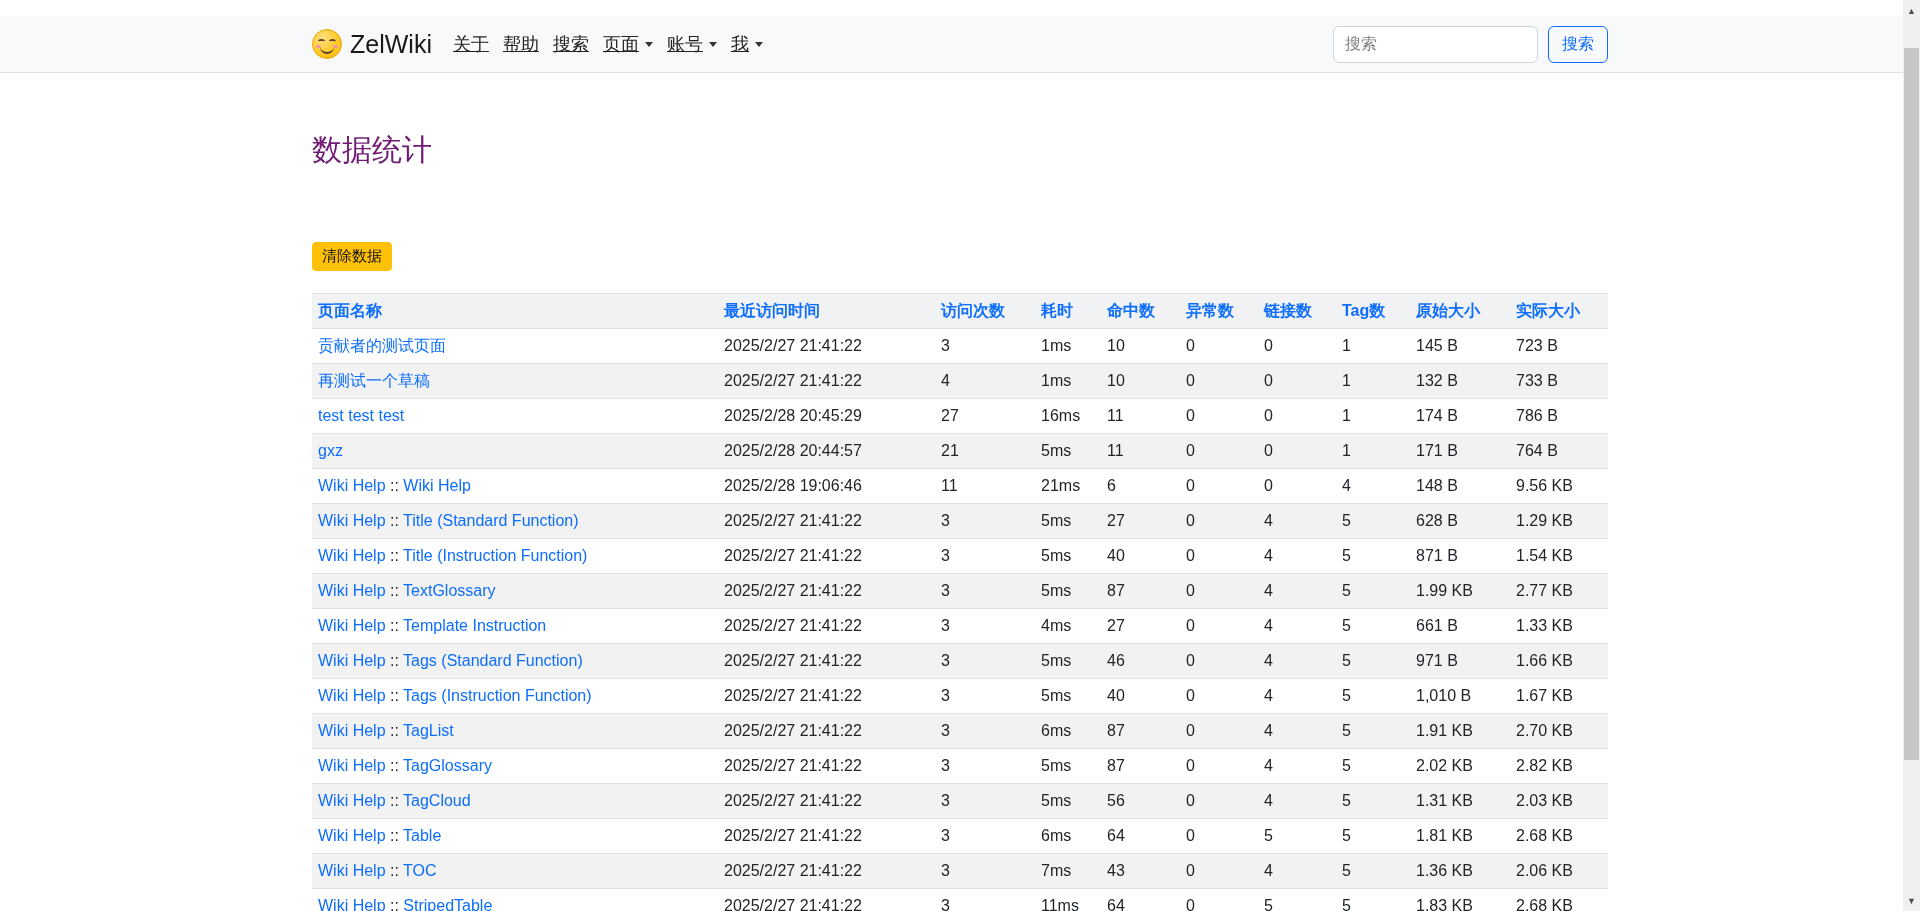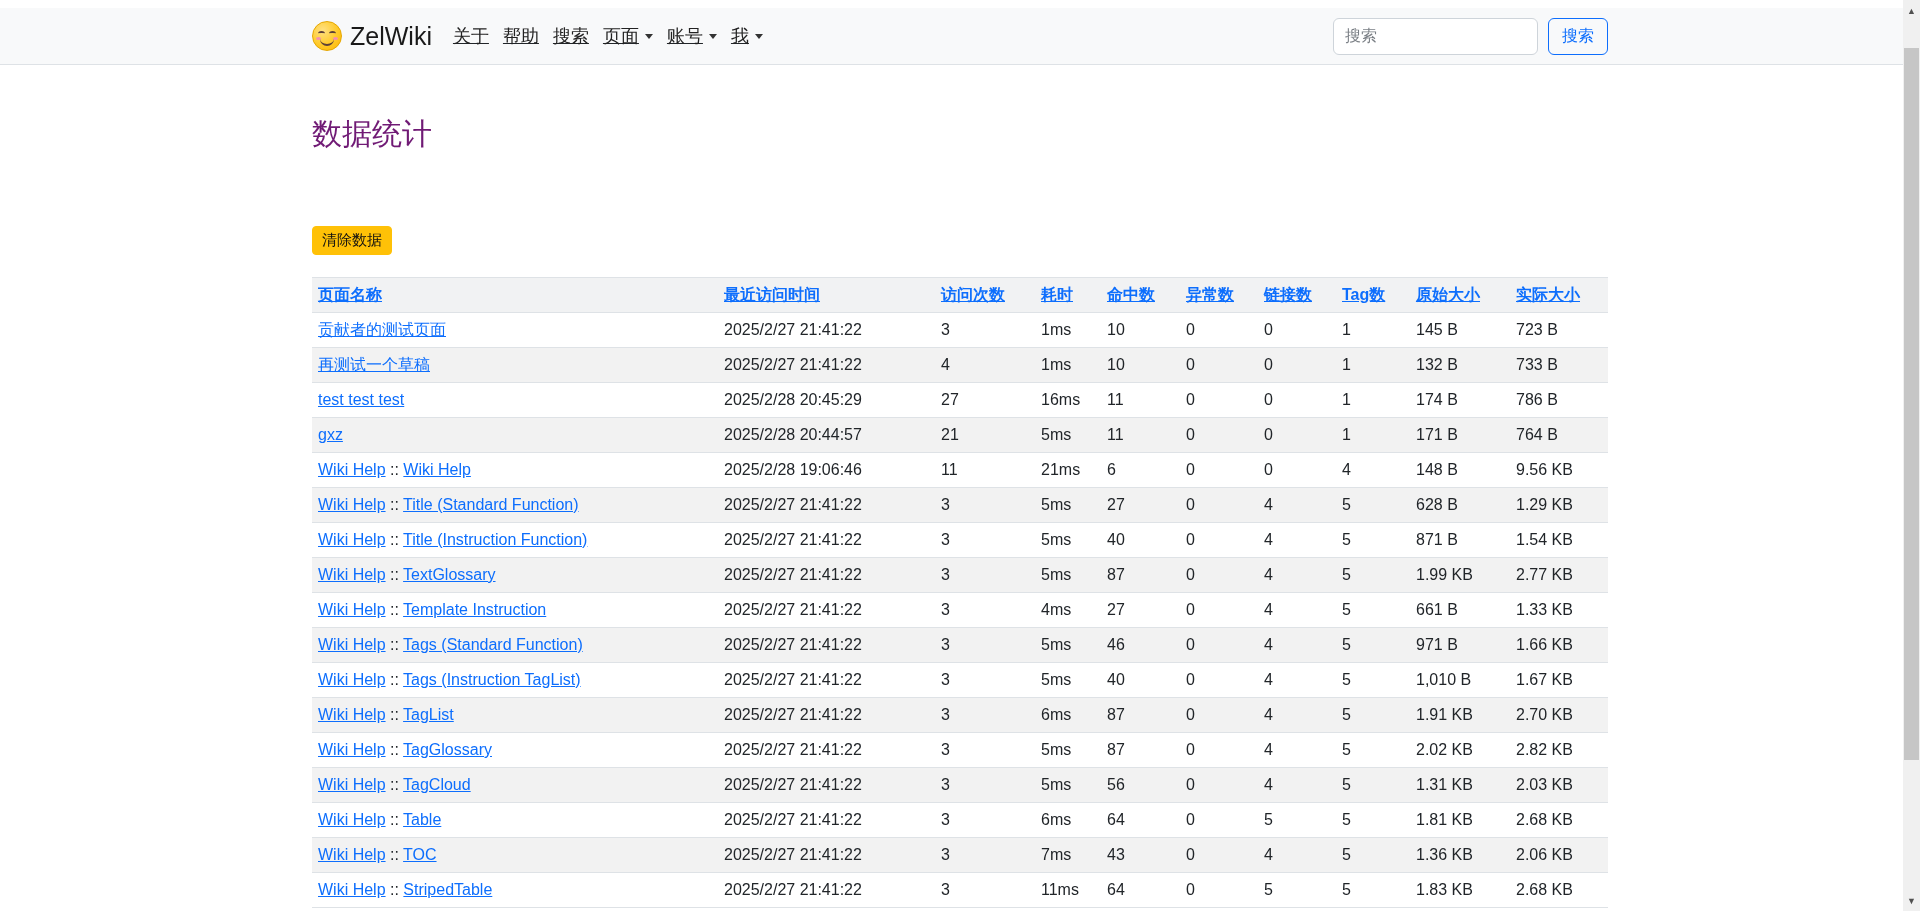--- a/index.html
+++ b/index.html
@@ -1,21 +1,21 @@
 <!DOCTYPE html>
 <html><head>
 <meta charset="utf-8">
 <style>
   * { margin:0; padding:0; box-sizing:border-box; }
   html,body { width:1920px; height:911px; overflow:hidden; background:#fff;
               font-family:"Liberation Sans","DejaVu Sans",sans-serif; color:#212529; }
 
   
   .navbar { height:57px; background:#f8f9fa; border-bottom:1px solid #dee2e6; }
-  .container { width:1320px; margin:8px auto; padding:12px 12px;justify-content:space-between; }
+  .container { width:1320px; margin:16px auto; padding:12px 12px;justify-content:space-between; }
   .nav-inner { display:flex; align-items:center; height:56px; }
   .brand { display:flex; align-items:center; gap:8px; cursor:pointer; }
   .brand-text { font-size:25px; color:rgba(0,0,0,.9); }
   .logo { width:30px; height:30px; border-radius:50%; position:relative;
           background:radial-gradient(circle at 35% 30%, #ffe082 0%, #ffca28 55%, #ffb300 100%);
           border:1px solid #e6a700; }
   .logo .eye { position:absolute; top:9px; width:7px; height:5px;
                border-top:2px solid #5d4037; border-radius:50% 50% 0 0; }
   .logo .eye.l { left:5px; } .logo .eye.r { right:5px; }
   .logo .cheek { position:absolute; top:15px; width:5px; height:3px; border-radius:50%; background:#f48fb1; }
@@ -42,21 +42,21 @@
   .clear-btn { margin-top:71px; background:#ffc107; border:1px solid #ffc107; color:#111;
                font-size:15px; font-family:Liberation Serif, serif; padding:4px 9px; border-radius:4px; cursor:pointer; }
 
   
   table.stats { width:1296px; border-collapse:collapse; margin-top:22px; table-layout:fixed;
                 font-size:16px; border-top:1px solid #dee2e6; }
   table.stats th, table.stats td { text-align:left; padding:6px 6px; height:35px;
                 border-bottom:1px solid #dee2e6; overflow:hidden; white-space:nowrap; }
   table.stats thead th { background:#f1f2f3; }
   table.stats tbody tr:nth-child(even) td { background:#f2f2f2; }
-  a.blue { color:#0d6efd; text-decoration:underline; cursor:pointer; }
+  a.blue { color:#0d6efd; cursor:pointer; }
   th a.blue { font-weight:bold; }
   .sep { color:#212529; }
 
   
   .scrollbar { position:fixed; top:0; right:0; width:17px; height:911px; background:#f0f0f0; z-index:50; }
   .sb-arrow { position:absolute; left:0; width:17px; height:17px; color:#505050; font-size:9px;
               display:flex; align-items:center; justify-content:center; cursor:pointer; }
   .sb-arrow.up { top:2px; } .sb-arrow.down { bottom:2px; }
   .sb-thumb { position:absolute; left:1px; top:48px; width:15px; height:712px; background:#c6c6c6; cursor:pointer; }
 </style>
@@ -236,21 +236,21 @@
           <td>3</td>
           <td>5ms</td>
           <td>46</td>
           <td>0</td>
           <td>4</td>
           <td>5</td>
           <td>971 B</td>
           <td>1.66 KB</td>
         </tr>
         <tr>
-          <td><a class="blue">Wiki Help</a><span class="sep"> :: </span><a class="blue">Tags (Instruction TagList)</a></td>
+          <td><a class="blue">Wiki Help</a><span class="sep"> :: </span><a class="blue">Tags (Instruction Function)</a></td>
           <td>2025/2/27 21:41:22</td>
           <td>3</td>
           <td>5ms</td>
           <td>40</td>
           <td>0</td>
           <td>4</td>
           <td>5</td>
           <td>1,010 B</td>
           <td>1.67 KB</td>
         </tr>

